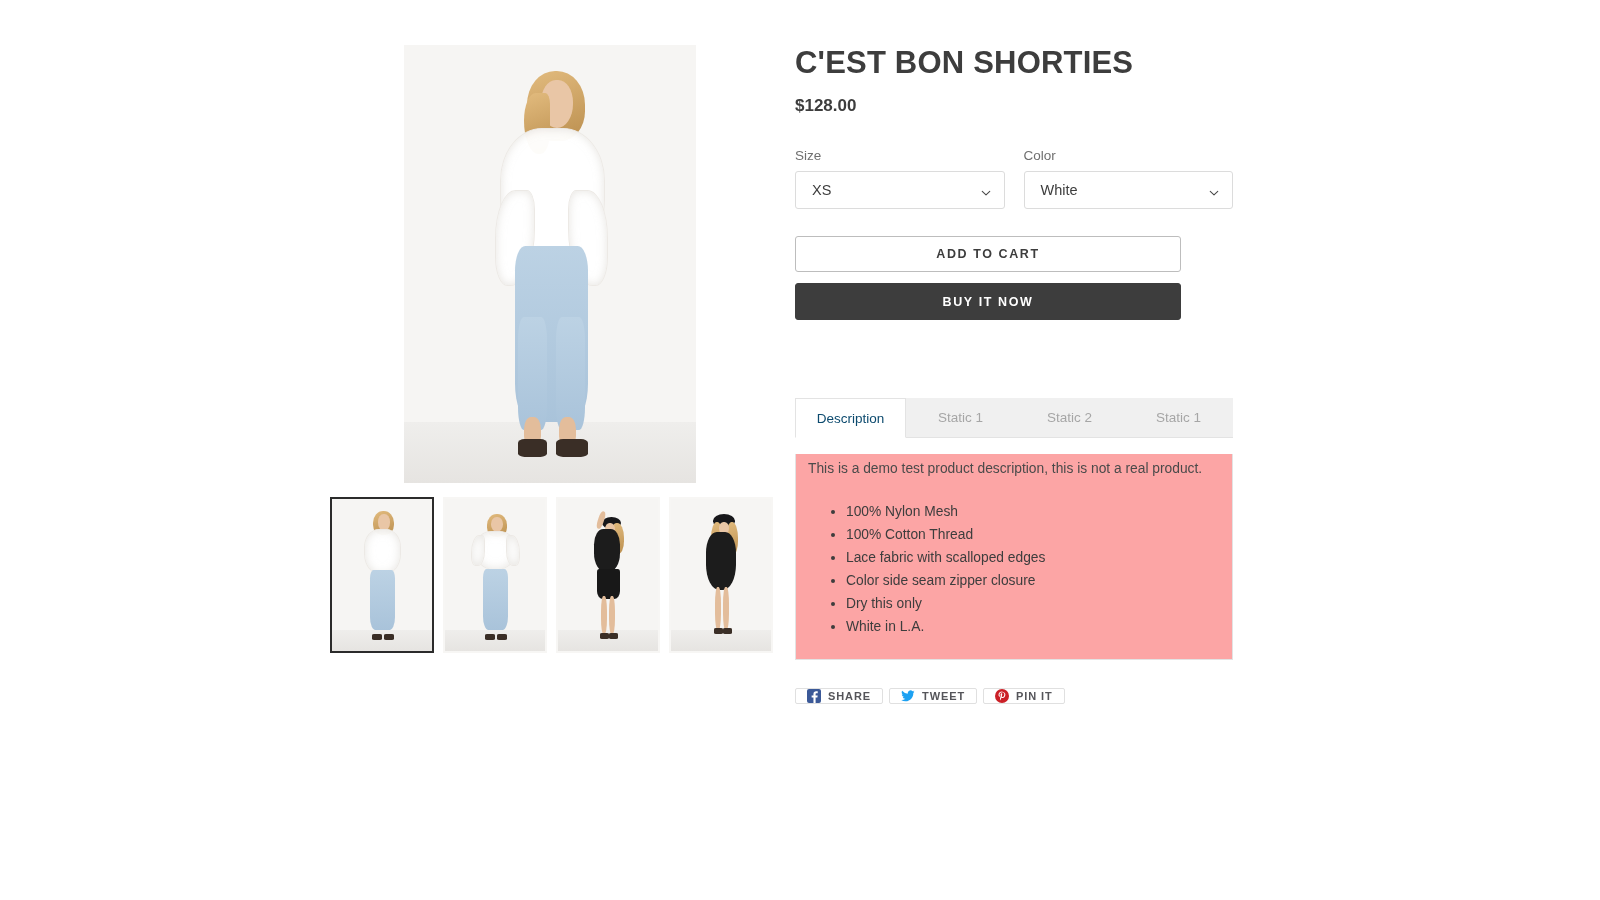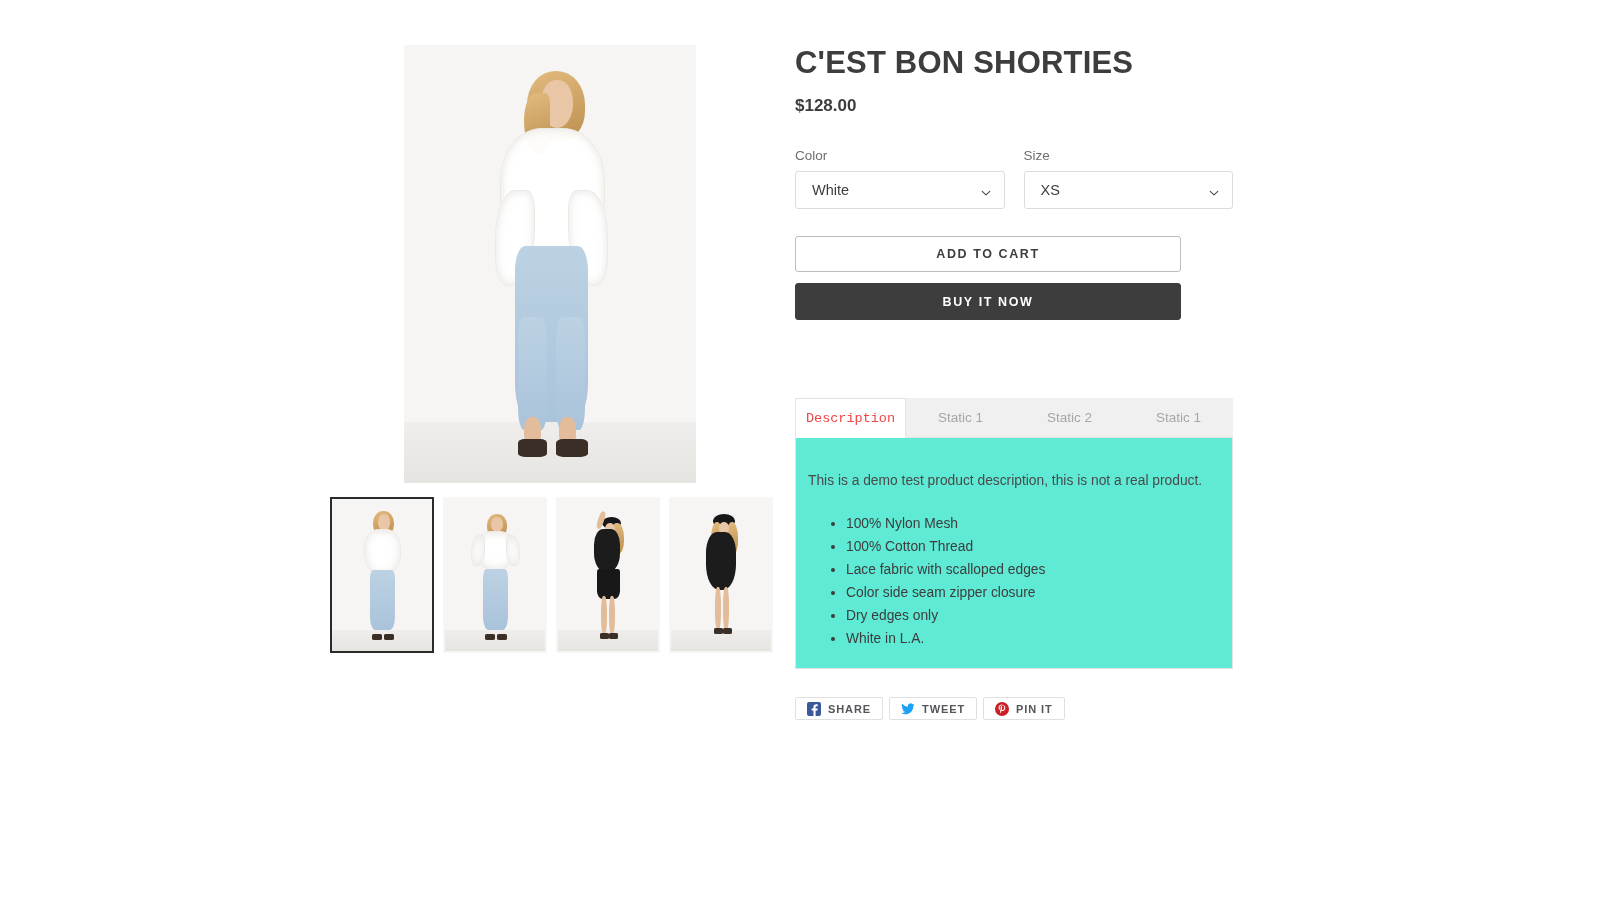--- a/index.html
+++ b/index.html
@@ -197,34 +197,34 @@
     flex: 1;
     display: flex;
     align-items: center;
     justify-content: center;
     font-size: 13.5px;
     color: #a6a6a6;
     background: #f0f0f0;
   }
   .tab.active {
     background: #ffffff;
-    color: #ef4444;
+    color: #0c4a6e;
     border-top: 1px solid #e3e3e3;
     border-left: 1px solid #e3e3e3;
     border-right: 1px solid #e3e3e3;
     border-bottom: 1px solid #ffffff;
     margin-bottom: -1px;
-    font-family: Liberation Mono, monospace;
   }
   .tab-panel {
     border: 1px solid #e3e3e3;
     border-top: none;
-    background: #5eead4;
-    padding: 33px 14px 18px 12px;
+    background: #fca5a5;
+    padding: 5px 14px 18px 12px;
     min-height: 206px;
+    margin-top: 16px;
   }
   .desc-intro {
     margin: 0;
     font-size: 13.8px;
     line-height: 19px;
     color: #4a4a4a;
   }
   .desc-list {
     margin: 22px 0 0 0;
     padding-left: 38px;
@@ -240,21 +240,21 @@
   
   .share-row {
     display: flex;
     gap: 6px;
     margin-top: 28px;
   }
   .share-btn {
     display: flex;
     align-items: center;
     gap: 7px;
-    height: 23px;
+    height: 16px;
     padding: 0 11px;
     border: 1px solid #e0e0e0;
     border-radius: 2px;
     background: #fff;
     font-size: 11px;
     font-weight: 700;
     letter-spacing: 0.9px;
     color: #55555a;
     text-transform: uppercase;
     white-space: nowrap;
@@ -350,64 +350,64 @@
   </div>
 
   <div class="info">
 
     <h1 class="product-title">C'EST BON SHORTIES</h1>
     <div class="product-price">$128.00</div>
 
     <div class="variants">
 
       <div class="variant">
+        <span class="variant-label">Size</span>
+        <div class="select-box">
+          <span>XS</span>
+          <span class="select-chevron">
+            <svg viewBox="0 0 12 12" width="10" height="10">
+                <path d="M1.5 4 L6 8.3 L10.5 4" fill="none" stroke="#4a4a4a" stroke-width="1.3" stroke-linecap="round" stroke-linejoin="round"></path>
+              </svg>
+          </span>
+        </div>
+      </div>
+
+      <div class="variant">
         <span class="variant-label">Color</span>
         <div class="select-box">
           <span>White</span>
           <span class="select-chevron">
             <svg viewBox="0 0 12 12" width="10" height="10">
                 <path d="M1.5 4 L6 8.3 L10.5 4" fill="none" stroke="#4a4a4a" stroke-width="1.3" stroke-linecap="round" stroke-linejoin="round"></path>
               </svg>
           </span>
         </div>
       </div>
 
-      <div class="variant">
-        <span class="variant-label">Size</span>
-        <div class="select-box">
-          <span>XS</span>
-          <span class="select-chevron">
-            <svg viewBox="0 0 12 12" width="10" height="10">
-                <path d="M1.5 4 L6 8.3 L10.5 4" fill="none" stroke="#4a4a4a" stroke-width="1.3" stroke-linecap="round" stroke-linejoin="round"></path>
-              </svg>
-          </span>
-        </div>
-      </div>
-
     </div>
 
     <div class="btn btn-add">ADD TO CART</div>
     <div class="btn btn-buy">BUY IT NOW</div>
 
     <div class="tabs-wrap">
       <div class="tab-strip">
         <div class="tab active">Description</div>
         <div class="tab">Static 1</div>
         <div class="tab">Static 2</div>
         <div class="tab">Static 1</div>
       </div>
 
       <div class="tab-panel">
         <p class="desc-intro">This is a demo test product description, this is not a real product.</p>
         <ul class="desc-list">
           <li>100% Nylon Mesh</li>
           <li>100% Cotton Thread</li>
           <li>Lace fabric with scalloped edges</li>
           <li>Color side seam zipper closure</li>
-          <li>Dry edges only</li>
+          <li>Dry this only</li>
           <li>White in L.A.</li>
         </ul>
       </div>
     </div>
 
     <div class="share-row">
 
       <div class="share-btn">
         <span class="si">
           <svg viewBox="0 0 14 14" width="14" height="14">

